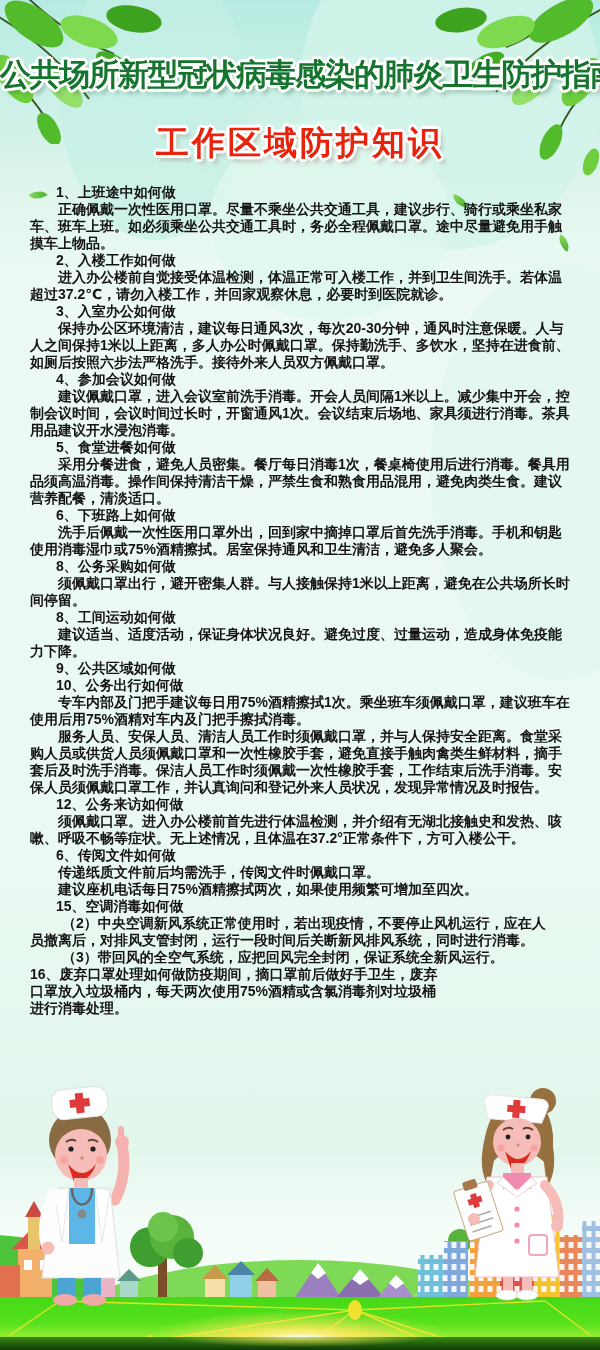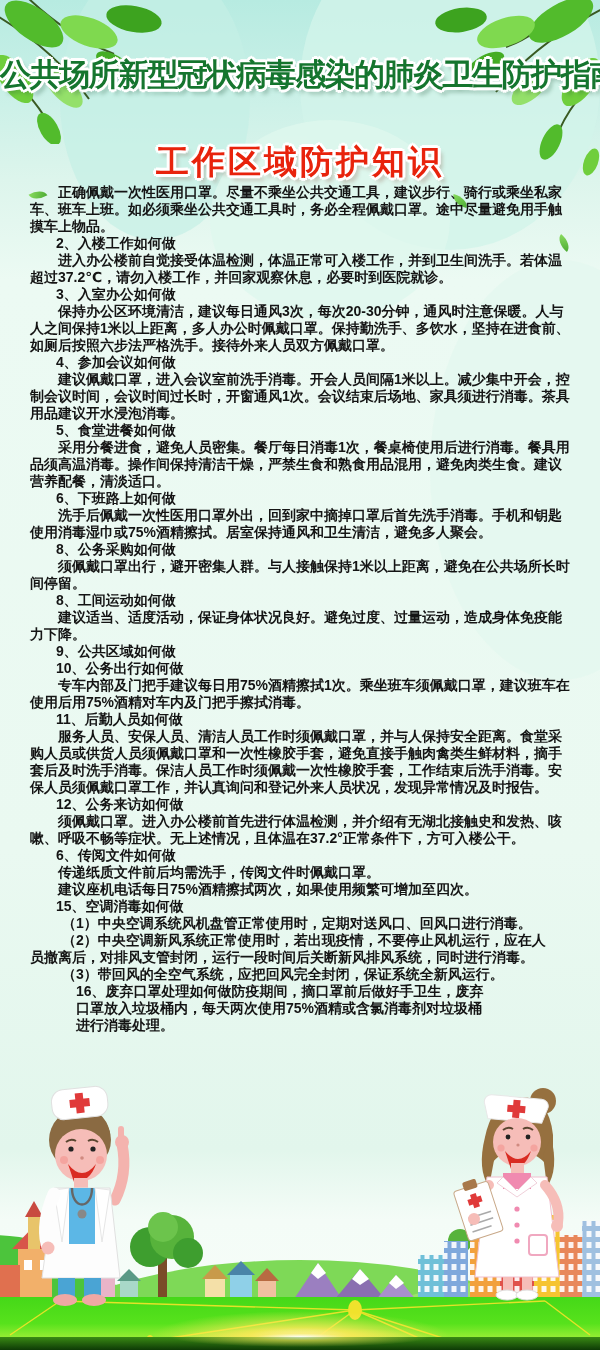--- a/index.html
+++ b/index.html
@@ -8,32 +8,32 @@
     background:linear-gradient(180deg,#b7ebe1 0px,#c9f0e7 90px,#ddf5ec 180px,#ecfaf3 280px,#eaf9f1 850px,#e2f6ec 1150px,#f4fcf7 1220px,#f7fdf9 1350px);}
   .blob{position:absolute;border-radius:50%;pointer-events:none;}
   .blob1{left:300px;top:-80px;width:300px;height:330px;background:#d2f4ea;opacity:.8;}
   .blob2{left:60px;top:-40px;width:190px;height:280px;background:#c4efe5;opacity:.7;}
   .blob3{left:210px;top:120px;width:240px;height:200px;background:#def7ee;opacity:.8;}
   .blob4{left:430px;top:260px;width:260px;height:420px;background:#e3f8ef;opacity:.8;}
 
   .main-title{position:absolute;top:54px;left:0;width:600px;text-align:center;z-index:6;
     font-size:31px;font-weight:900;letter-spacing:-1.5px;color:#15752e;white-space:nowrap;
     text-shadow:-2px -2px 0 #fff,2px -2px 0 #fff,-2px 2px 0 #fff,2px 2px 0 #fff,0 -3px 0 #fff,0 3px 0 #fff,-3px 0 0 #fff,3px 0 0 #fff,4px 5px 4px rgba(40,90,60,.4);}
-  .sub-title{position:absolute;top:140px;left:0;width:600px;text-align:center;z-index:6;
+  .sub-title{position:absolute;top:121px;left:0;width:600px;text-align:center;z-index:6;
     font-size:33px;font-weight:900;letter-spacing:3px;color:#e8230c;
     text-shadow:-2px -2px 0 #fff,2px -2px 0 #fff,-2px 2px 0 #fff,2px 2px 0 #fff,0 -3px 0 #fff,0 3px 0 #fff,-3px 0 0 #fff,3px 0 0 #fff,4px 5px 4px rgba(120,60,40,.35);}
 
   .content{position:absolute;top:184px;left:30px;width:540px;z-index:5;color:#141414;
     font-size:14px;line-height:17px;font-weight:600;}
   .section{margin:0;}
   .heading{text-indent:26px;}
   .para{text-indent:28px;}
   .para.sub{text-indent:32px;}
   .para.sub-narrow{text-indent:32px;max-width:525px;}
-  .sec16{margin-left:46px;max-width:420px;text-indent:0;}
+  .sec16{max-width:420px;text-indent:0;}
 
   .leaves{position:absolute;z-index:4;}
   .mini-leaf{position:absolute;width:16px;height:10px;z-index:4;opacity:.9;
     background:linear-gradient(135deg,#7fd94f,#3da31f);border-radius:0 100% 0 100%;}
   .scene{position:absolute;left:0;bottom:0;z-index:2;}
   .figure{position:absolute;z-index:4;}
 </style>
 </head>
 <body>
 
@@ -80,20 +80,21 @@
 
   <div class="mini-leaf" style="left:30px;top:190px;transform:rotate(-30deg);"></div>
   <div class="mini-leaf" style="left:452px;top:196px;transform:rotate(15deg);"></div>
   <div class="mini-leaf" style="left:556px;top:238px;transform:rotate(40deg);"></div>
 
   <div class="main-title">公共场所新型冠状病毒感染的肺炎卫生防护指南</div>
   <div class="sub-title">工作区域防护知识</div>
 
   <div class="content">
       <div class="section">
+        <div class="heading">1、上班途中如何做</div>
         <div class="para">正确佩戴一次性医用口罩。尽量不乘坐公共交通工具，建议步行、骑行或乘坐私家车、班车上班。如必须乘坐公共交通工具时，务必全程佩戴口罩。途中尽量避免用手触摸车上物品。</div>
       </div>
       <div class="section">
         <div class="heading">2、入楼工作如何做</div>
         <div class="para">进入办公楼前自觉接受体温检测，体温正常可入楼工作，并到卫生间洗手。若体温超过37.2℃，请勿入楼工作，并回家观察休息，必要时到医院就诊。</div>
       </div>
       <div class="section">
         <div class="heading">3、入室办公如何做</div>
         <div class="para">保持办公区环境清洁，建议每日通风3次，每次20-30分钟，通风时注意保暖。人与人之间保持1米以上距离，多人办公时佩戴口罩。保持勤洗手、多饮水，坚持在进食前、如厕后按照六步法严格洗手。接待外来人员双方佩戴口罩。</div>
       </div>
@@ -118,37 +119,35 @@
         <div class="para">建议适当、适度活动，保证身体状况良好。避免过度、过量运动，造成身体免疫能力下降。</div>
       </div>
       <div class="section">
         <div class="heading">9、公共区域如何做</div>
       </div>
       <div class="section">
         <div class="heading">10、公务出行如何做</div>
         <div class="para">专车内部及门把手建议每日用75%酒精擦拭1次。乘坐班车须佩戴口罩，建议班车在使用后用75%酒精对车内及门把手擦拭消毒。</div>
       </div>
       <div class="section">
-        <div class="heading">11、后勤人员如何做</div>
         <div class="para">服务人员、安保人员、清洁人员工作时须佩戴口罩，并与人保持安全距离。食堂采购人员或供货人员须佩戴口罩和一次性橡胶手套，避免直接手触肉禽类生鲜材料，摘手套后及时洗手消毒。保洁人员工作时须佩戴一次性橡胶手套，工作结束后洗手消毒。安保人员须佩戴口罩工作，并认真询问和登记外来人员状况，发现异常情况及时报告。</div>
       </div>
       <div class="section">
         <div class="heading">12、公务来访如何做</div>
         <div class="para">须佩戴口罩。进入办公楼前首先进行体温检测，并介绍有无湖北接触史和发热、咳嗽、呼吸不畅等症状。无上述情况，且体温在37.2°正常条件下，方可入楼公干。</div>
       </div>
       <div class="section">
         <div class="heading">6、传阅文件如何做</div>
         <div class="para">传递纸质文件前后均需洗手，传阅文件时佩戴口罩。</div>
       </div>
       <div class="section">
         <div class="para">建议座机电话每日75%酒精擦拭两次，如果使用频繁可增加至四次。</div>
       </div>
       <div class="section">
         <div class="heading">15、空调消毒如何做</div>
-        <div class="para sub">（1）中央空调系统风机盘管正常使用时，定期对送风口、回风口进行消毒。</div>
         <div class="para sub-narrow">（2）中央空调新风系统正常使用时，若出现疫情，不要停止风机运行，应在人员撤离后，对排风支管封闭，运行一段时间后关断新风排风系统，同时进行消毒。</div>
         <div class="para sub">（3）带回风的全空气系统，应把回风完全封闭，保证系统全新风运行。</div>
       </div>
       <div class="section">
         <div class="para sec16"><span>16、废弃口罩处理如何做</span><span>防疫期间，摘口罩前后做好手卫生，废弃口罩放入垃圾桶内，每天两次使用75%酒精或含氯消毒剂对垃圾桶进行消毒处理。</span></div>
       </div>
     </div>
 
   <svg class="scene" width="600" height="165" viewBox="0 0 600 165">
     <defs>

